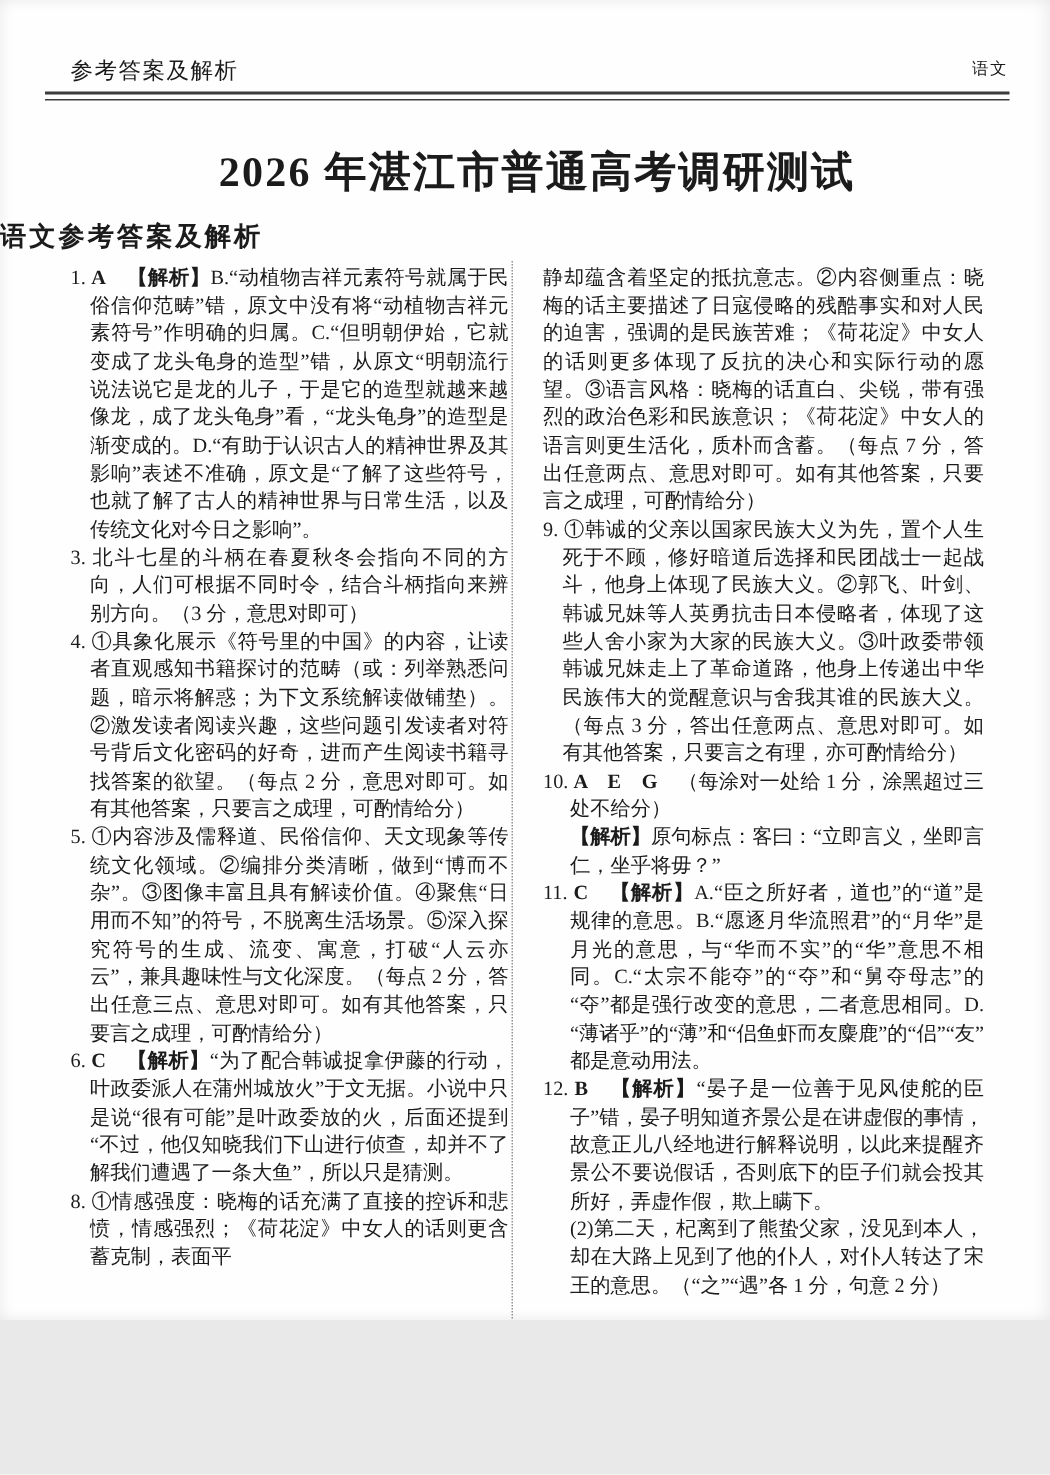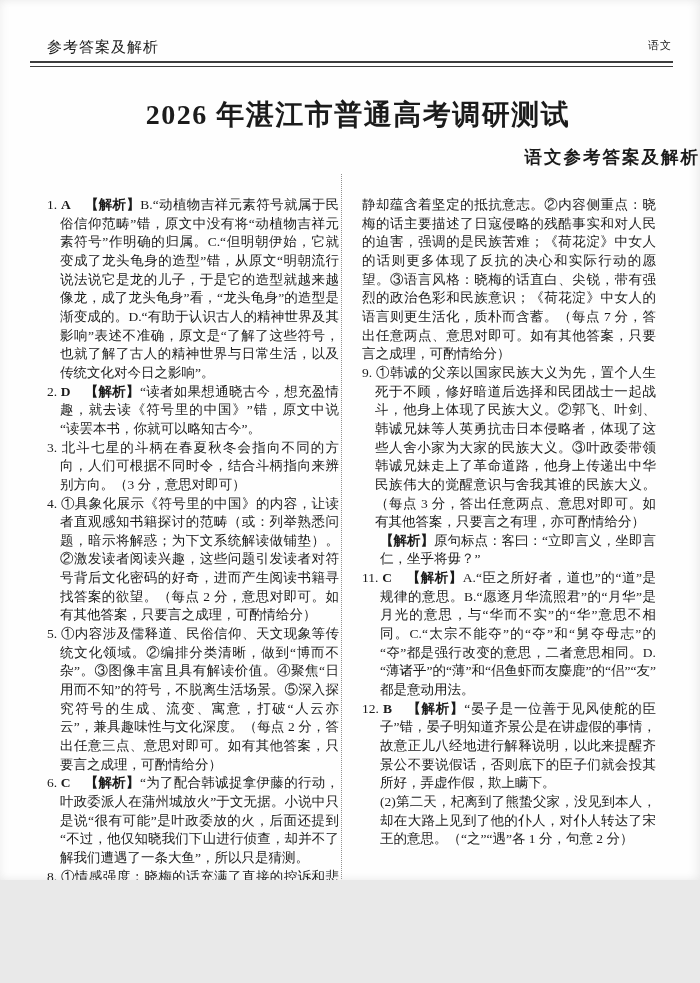--- a/index.html
+++ b/index.html
@@ -17,24 +17,24 @@
   .hdr-rule{
     position:absolute;left:30px;right:27px;top:61px;height:3px;
     border-top:2px solid #3c3c3c;border-bottom:1px solid #3c3c3c;
   }
   .title{
     position:absolute;top:88px;left:0;width:100%;margin:8px;
     text-align:center;font-size:28px;font-weight:bold;letter-spacing:1.5px;
   }
   .subtitle{
     position:absolute;top:145px;left:0;width:100%;margin:0;
-    text-align:right;font-size:17.5px;font-weight:bold;letter-spacing:2px;
+    text-align:left;font-size:17.5px;font-weight:bold;letter-spacing:2px;
     font-family:"Liberation Sans","DejaVu Sans",sans-serif;
   }
-  .col{position:absolute;top:176px;margin-top:20px;}
+  .col{position:absolute;top:176px;}
   .col-left{left:47px;width:292px;}
   .col-right{left:362px;width:294px;}
   .col-divider{
     position:absolute;left:341px;top:174px;height:733px;width:0;
     border-left:1px dotted #8f8f8f;
   }
   .para{
     margin:0;font-size:13.5px;line-height:18.65px;
     text-align:justify;text-justify:inter-ideograph;
   }
@@ -53,30 +53,30 @@
 <body>
 
 <div class="page">
   <div class="hdr-left">参考答案及解析</div>
   <div class="hdr-right">语文</div>
   <div class="hdr-rule"></div>
   <h1 class="title">2026 年湛江市普通高考调研测试</h1>
   <h2 class="subtitle">语文参考答案及解析</h2>
   <div class="col col-left" id="col-left">
       <div class="para hang-s"><span class="num">1. </span><span class="ans">A</span>　<span class="jiexi">【解析】</span>B.“动植物吉祥元素符号就属于民俗信仰范畴”错，原文中没有将“动植物吉祥元素符号”作明确的归属。C.“但明朝伊始，它就变成了龙头龟身的造型”错，从原文“明朝流行说法说它是龙的儿子，于是它的造型就越来越像龙，成了龙头龟身”看，“龙头龟身”的造型是渐变成的。D.“有助于认识古人的精神世界及其影响”表述不准确，原文是“了解了这些符号，也就了解了古人的精神世界与日常生活，以及传统文化对今日之影响”。</div>
-      <div class="para hang-s"><span class="num">2. </span><span class="ans">D</span>　<span class="jiexi">【解析】</span>“读者如果想通晓古今，想充盈情趣，就去读《符号里的中国》”错，原文中说“读罢本书，你就可以略知古今”。</div>
       <div class="para hang-s"><span class="num">3. </span>北斗七星的斗柄在春夏秋冬会指向不同的方向，人们可根据不同时令，结合斗柄指向来辨别方向。（3 分，意思对即可）</div>
       <div class="para hang-s"><span class="num">4. </span>①具象化展示《符号里的中国》的内容，让读者直观感知书籍探讨的范畴（或：列举熟悉问题，暗示将解惑；为下文系统解读做铺垫）。②激发读者阅读兴趣，这些问题引发读者对符号背后文化密码的好奇，进而产生阅读书籍寻找答案的欲望。（每点 2 分，意思对即可。如有其他答案，只要言之成理，可酌情给分）</div>
       <div class="para hang-s"><span class="num">5. </span>①内容涉及儒释道、民俗信仰、天文现象等传统文化领域。②编排分类清晰，做到“博而不杂”。③图像丰富且具有解读价值。④聚焦“日用而不知”的符号，不脱离生活场景。⑤深入探究符号的生成、流变、寓意，打破“人云亦云”，兼具趣味性与文化深度。（每点 2 分，答出任意三点、意思对即可。如有其他答案，只要言之成理，可酌情给分）</div>
       <div class="para hang-s"><span class="num">6. </span><span class="ans">C</span>　<span class="jiexi">【解析】</span>“为了配合韩诚捉拿伊藤的行动，叶政委派人在蒲州城放火”于文无据。小说中只是说“很有可能”是叶政委放的火，后面还提到“不过，他仅知晓我们下山进行侦查，却并不了解我们遭遇了一条大鱼”，所以只是猜测。</div>
       <div class="para hang-s"><span class="num">8. </span>①情感强度：晓梅的话充满了直接的控诉和悲愤，情感强烈；《荷花淀》中女人的话则更含蓄克制，表面平</div>
     </div>
   <div class="col-divider"></div>
   <div class="col col-right" id="col-right">
       <div class="para cont">静却蕴含着坚定的抵抗意志。②内容侧重点：晓梅的话主要描述了日寇侵略的残酷事实和对人民的迫害，强调的是民族苦难；《荷花淀》中女人的话则更多体现了反抗的决心和实际行动的愿望。③语言风格：晓梅的话直白、尖锐，带有强烈的政治色彩和民族意识；《荷花淀》中女人的语言则更生活化，质朴而含蓄。（每点 7 分，答出任意两点、意思对即可。如有其他答案，只要言之成理，可酌情给分）</div>
       <div class="para hang-s"><span class="num">9. </span>①韩诚的父亲以国家民族大义为先，置个人生死于不顾，修好暗道后选择和民团战士一起战斗，他身上体现了民族大义。②郭飞、叶剑、韩诚兄妹等人英勇抗击日本侵略者，体现了这些人舍小家为大家的民族大义。③叶政委带领韩诚兄妹走上了革命道路，他身上传递出中华民族伟大的觉醒意识与舍我其谁的民族大义。（每点 3 分，答出任意两点、意思对即可。如有其他答案，只要言之有理，亦可酌情给分）</div>
+      <div class="para hang-d"><span class="num">10. </span><span class="ans">A　E　G</span>　（每涂对一处给 1 分，涂黑超过三处不给分）</div>
       <div class="para sub-d"><span class="jiexi">【解析】</span>原句标点：客曰：“立即言义，坐即言仁，坐乎将毋？”</div>
       <div class="para hang-d"><span class="num">11. </span><span class="ans">C</span>　<span class="jiexi">【解析】</span>A.“臣之所好者，道也”的“道”是规律的意思。B.“愿逐月华流照君”的“月华”是月光的意思，与“华而不实”的“华”意思不相同。C.“太宗不能夺”的“夺”和“舅夺母志”的“夺”都是强行改变的意思，二者意思相同。D.“薄诸乎”的“薄”和“侣鱼虾而友麋鹿”的“侣”“友”都是意动用法。</div>
       <div class="para hang-d"><span class="num">12. </span><span class="ans">B</span>　<span class="jiexi">【解析】</span>“晏子是一位善于见风使舵的臣子”错，晏子明知道齐景公是在讲虚假的事情，故意正儿八经地进行解释说明，以此来提醒齐景公不要说假话，否则底下的臣子们就会投其所好，弄虚作假，欺上瞒下。</div>
       <div class="para sub-d">(2)第二天，杞离到了熊蛰父家，没见到本人，却在大路上见到了他的仆人，对仆人转达了宋王的意思。（“之”“遇”各 1 分，句意 2 分）</div>
     </div>
   <div class="page-num">· 1 ·</div>
 </div>
 
 </body></html>

